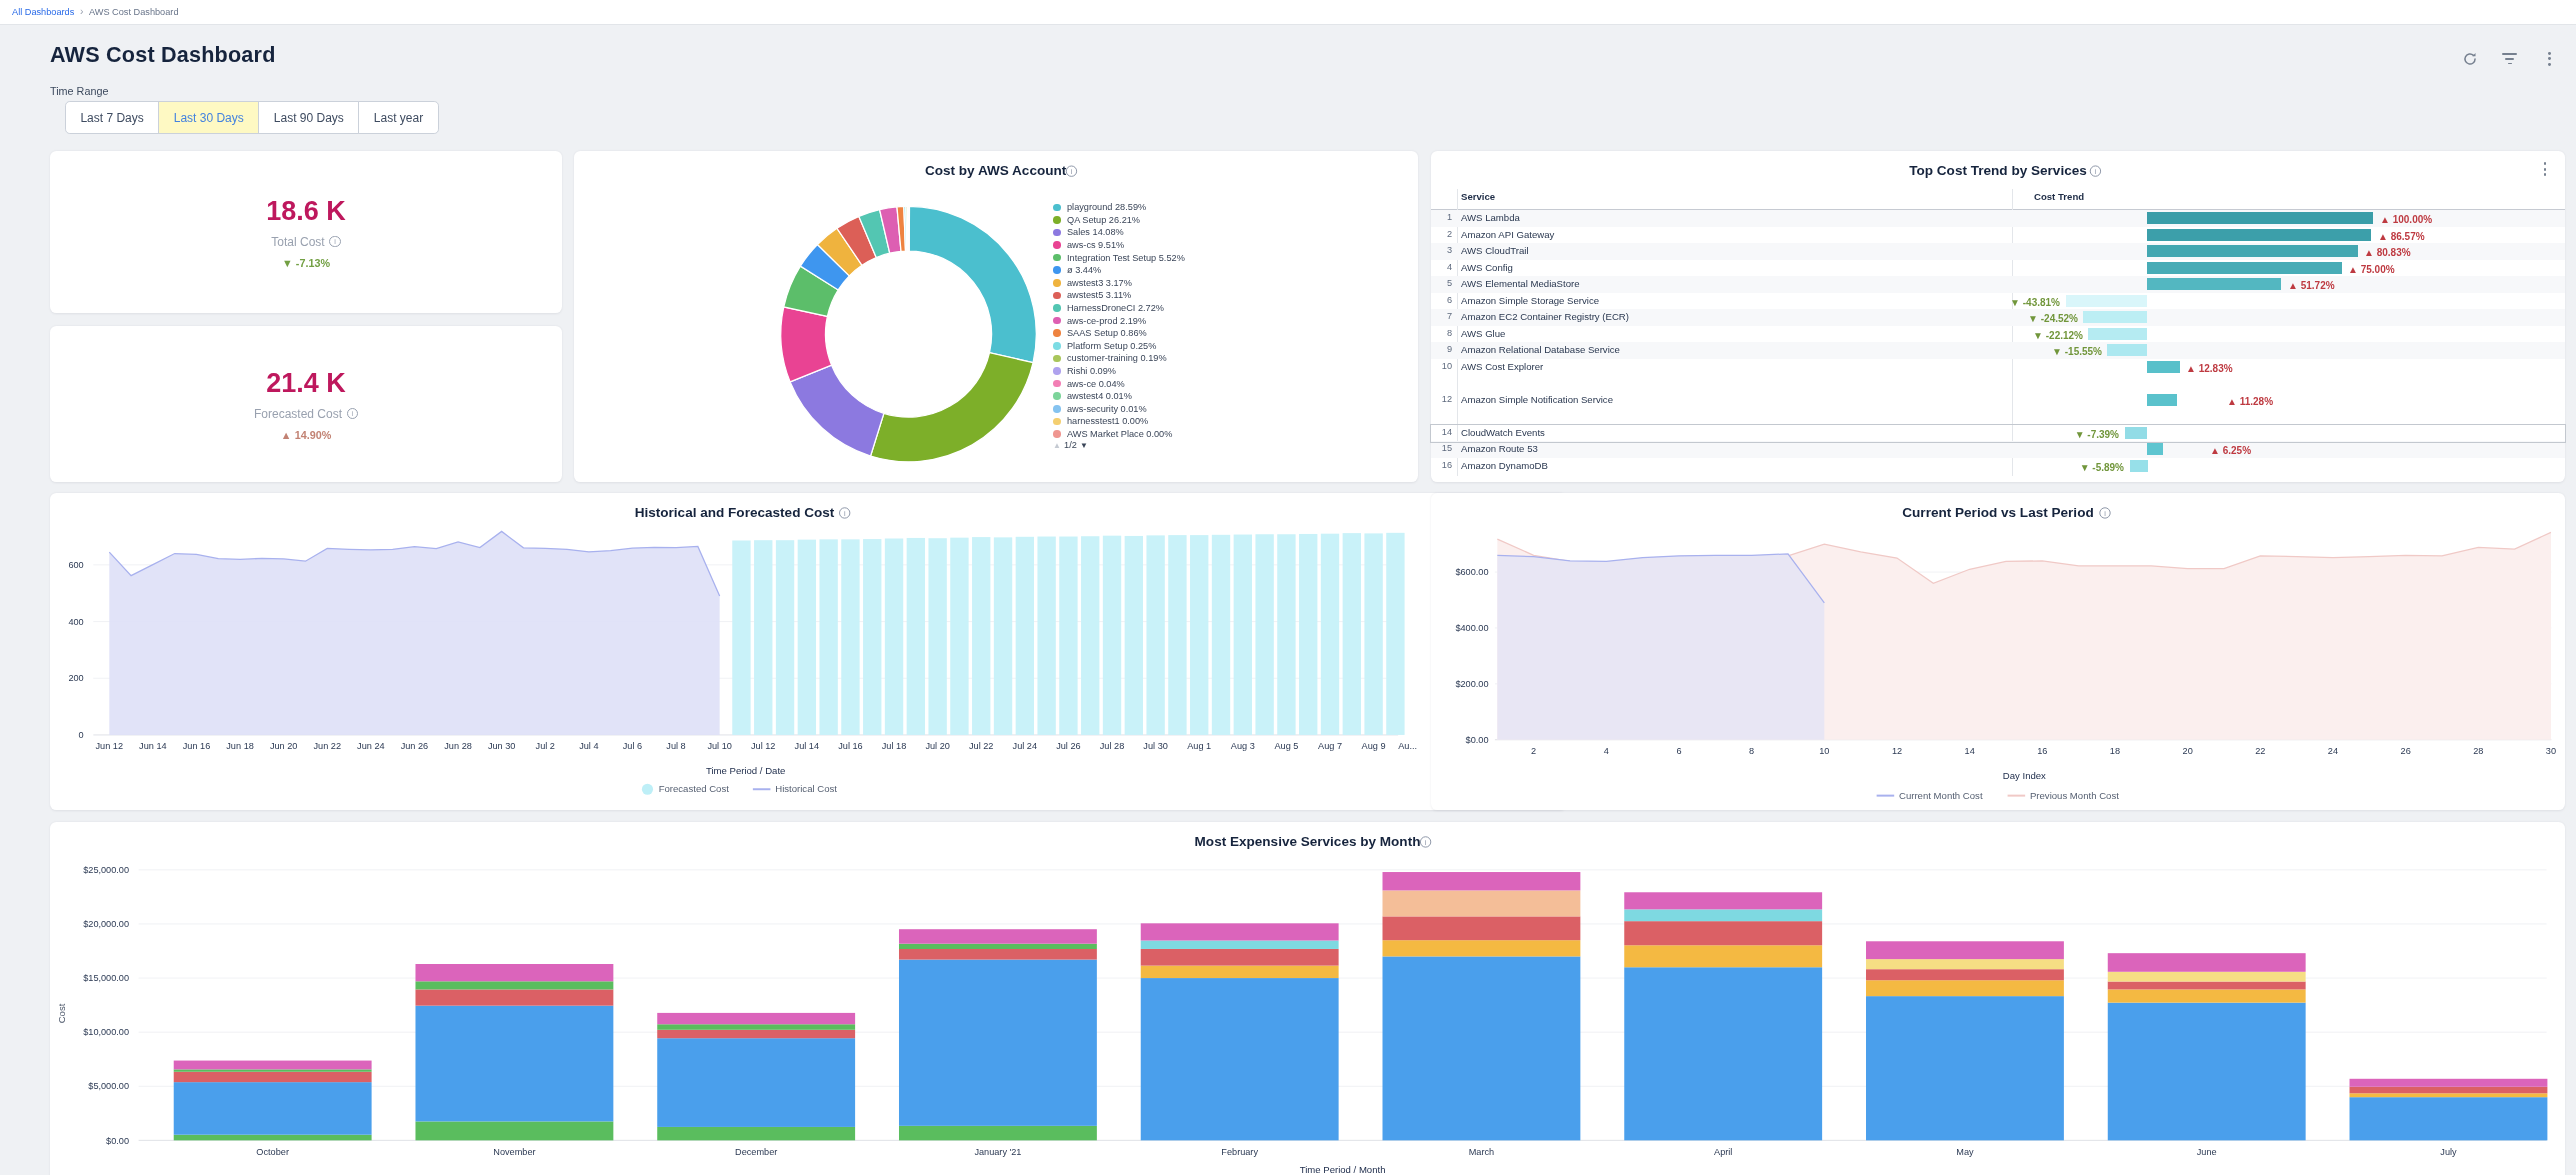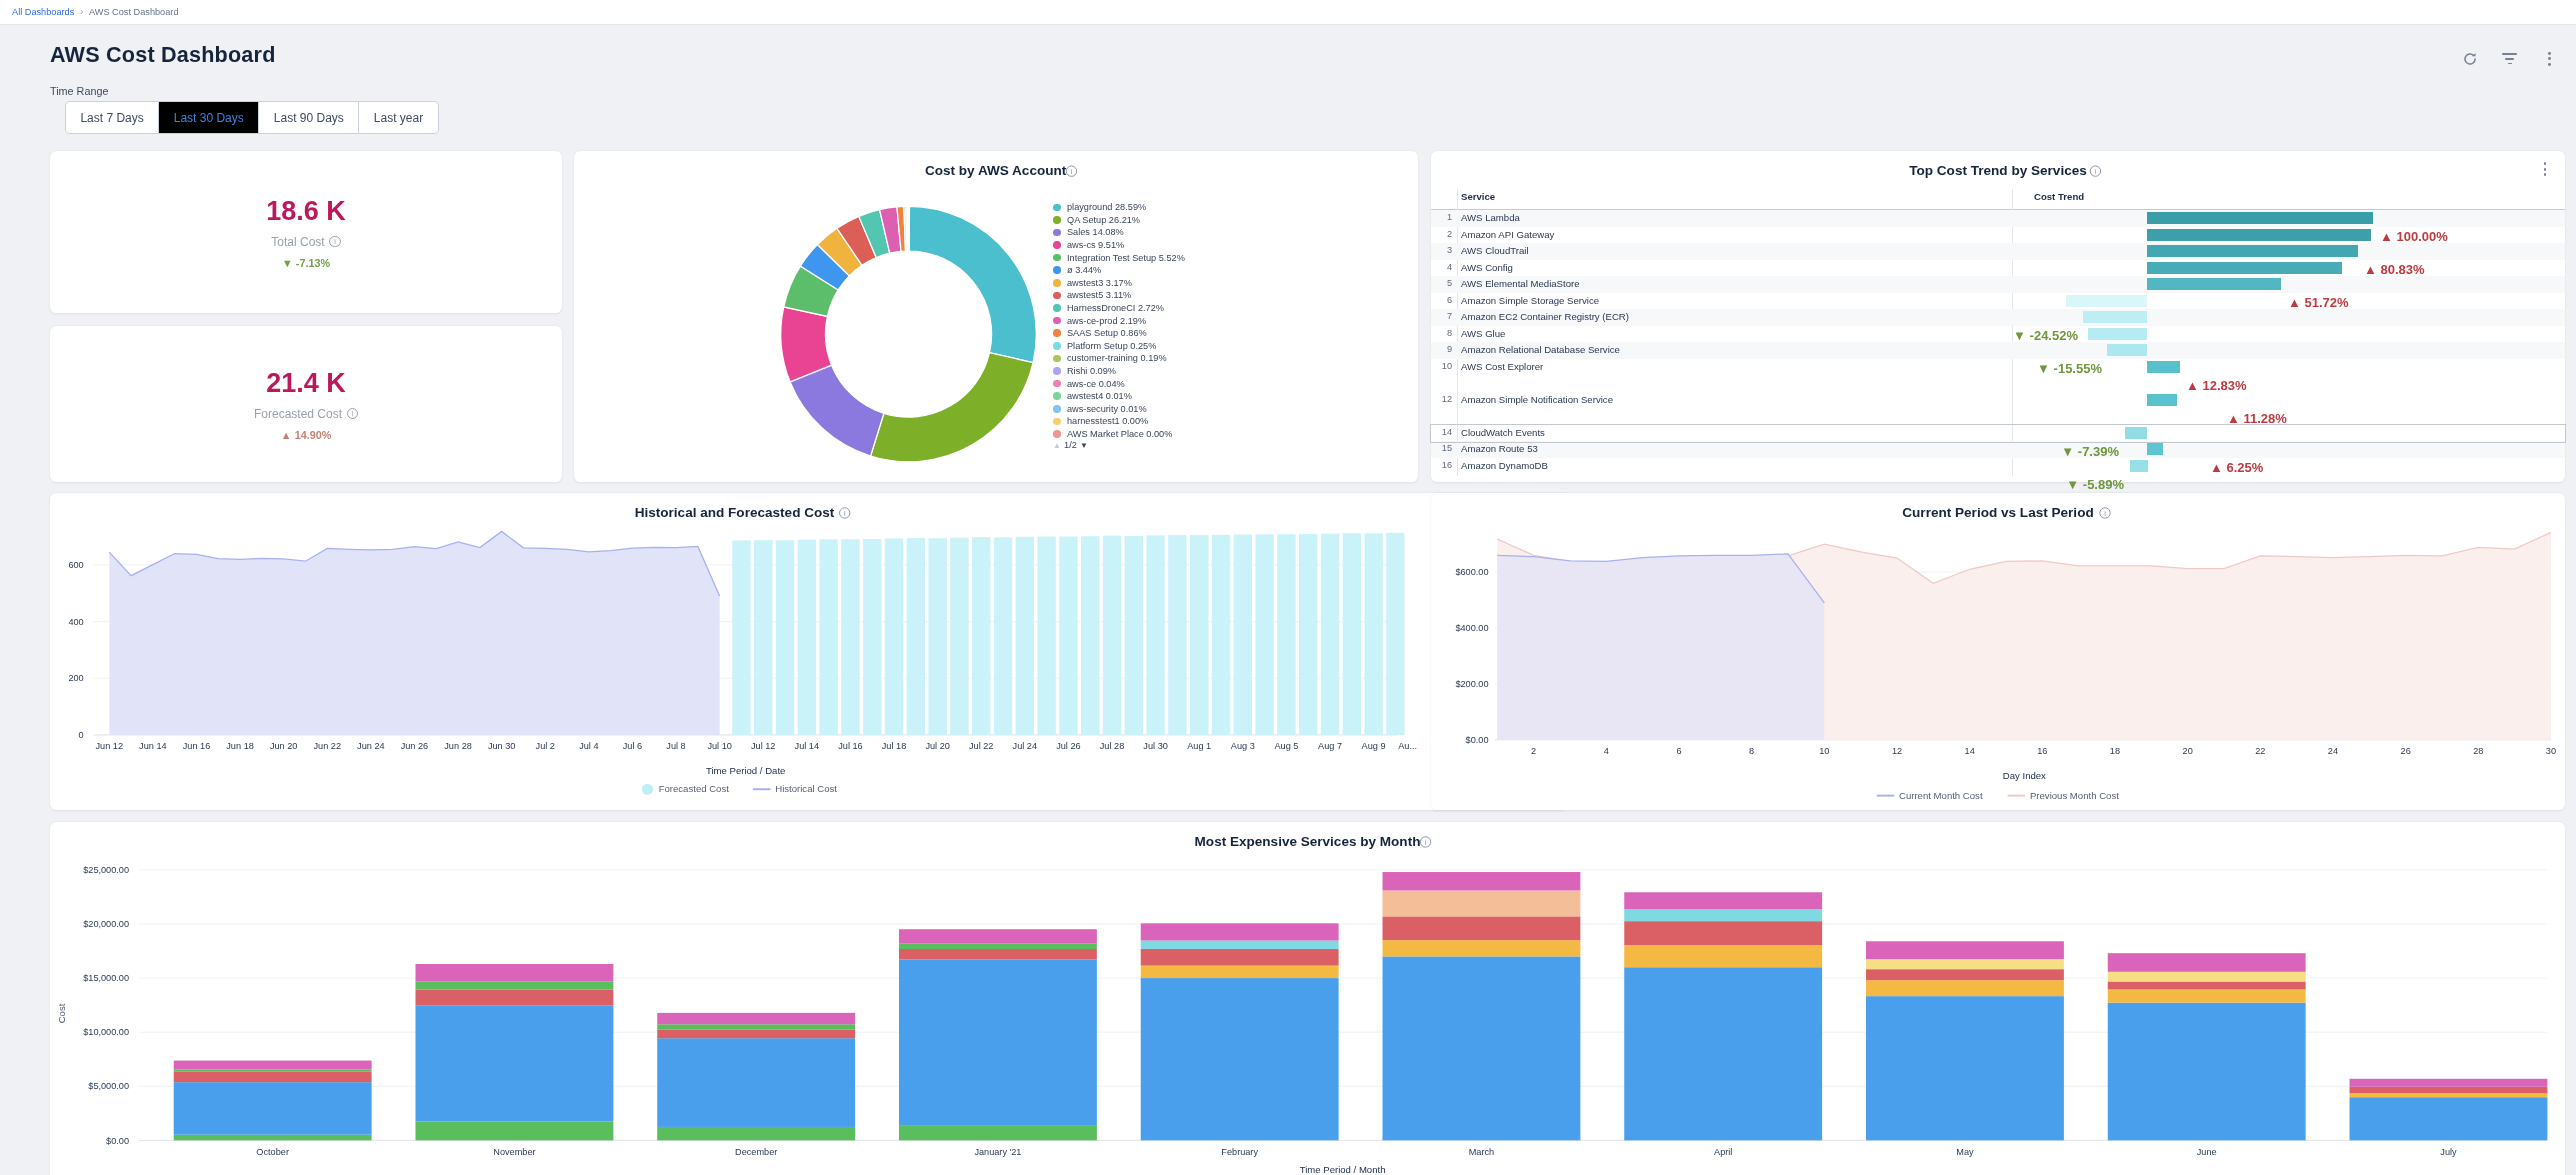--- a/index.html
+++ b/index.html
@@ -13,21 +13,21 @@
   .icon-btn{width:17.6px;height:17.6px;display:flex;align-items:center;justify-content:center;cursor:pointer}
   .filter-icon{display:flex;flex-direction:column;gap:2.8px;align-items:center}
   .filter-icon i{display:block;height:1.9px;border-radius:1.6px;background:#76808F}
   .kebab{display:flex;flex-direction:column;gap:2.6px;align-items:center}
   .kebab i{width:2.9px;height:2.9px;border-radius:50%;background:#76808F;display:block}
   .tr-label{position:absolute;left:50px;top:85px;font-size:10.8px;color:#3D4A5E}
   .tr-group{position:absolute;left:50px;top:101px;display:flex}
   .trbtn{height:33px;padding:0 14.4px;display:flex;align-items:center;background:#FFF;border:0.8px solid #CBD1DA;color:#3E4B60;font-size:12px;margin-left:-0.8px;cursor:pointer;position:relative}
   .trbtn:first-child{border-radius:4.8px 0 0 4.8px;margin-left:15px}
   .trbtn:last-child{border-radius:0 4.8px 4.8px 0}
-  .trbtn.sel{background:#000000;color:#4382DF;z-index:2}
+  .trbtn.sel{background:#fef9c3;color:#4382DF;z-index:2}
   .card{position:absolute;background:#FFF;border-radius:6.4px;box-shadow:0 0.8px 2.4px rgba(20,30,50,.08)}
   .kpi{display:flex;flex-direction:column;align-items:center;justify-content:center;gap:8px}
   .kpi-val{font-size:27px;font-weight:700;color:#be185d}
   .kpi-label{font-size:12px;color:#99A1AF;display:flex;align-items:center;gap:4.8px}
   .kpi-change{font-size:10.8px;font-weight:700;display:flex;align-items:center;gap:3.2px}
   .info-i{width:11.2px;height:11.2px;border:1px solid #98A1B0;border-radius:50%;color:#98A1B0;font-size:7.2px;display:inline-flex;align-items:center;justify-content:center;box-sizing:border-box;font-style:normal;cursor:pointer}
   .dlegend{position:absolute;left:479px;top:50px;width:351px}
   .dlegend-row{display:flex;align-items:center;height:12.6px;font-size:9.2px;color:#3A4558;cursor:pointer}
   .dlegend-dot{width:7.6px;height:7.6px;border-radius:50%;margin-right:6.4px;flex:0 0 auto}
   .dpage{position:absolute;left:479px;top:289px;display:flex;align-items:center;font-size:9.2px;color:#3A4558;gap:3.2px}
@@ -36,21 +36,21 @@
   .tbl-kebab{position:absolute;right:11.2px;top:9.6px}
   .thead{position:absolute;top:40px;height:18.4px;font-size:9.6px;font-weight:700;color:#1E2C46}
   .thead-line{position:absolute;left:0;right:0;top:58px;height:0.8px;background:#C6CAD2}
   .vline{position:absolute;top:38px;bottom:5.6px;width:0.8px;background:#E3E6EA}
   .trow{position:absolute;left:0;right:0;height:16.5px}
   .trow.zebra{background:#F7F8FA}
   .trow.sel{outline:1.6px solid #C3C8CF;outline-offset:-0.8px;z-index:2}
   .rk2{position:absolute;left:0;width:21px;text-align:right;font-size:9.2px;color:#5E6A7E;top:2.4px}
   .sname{position:absolute;left:30px;top:2.4px;font-size:9.6px;color:#2A3850;white-space:nowrap}
   .tbar{position:absolute;top:2.4px;height:12px}
-  .plabel{position:absolute;top:19px;font-size:13px;font-weight:700;white-space:nowrap}
+  .plabel{position:absolute;top:4px;font-size:10px;font-weight:700;white-space:nowrap}
   .plabel.up{color:#BE3A41}.plabel.down{color:#71963B}
   svg text{font-family:"Liberation Sans",sans-serif}
 </style>
 </head>
 <body>
 
 <div class="topbar">
   <span class="crumb-link">All Dashboards</span>
   <span class="crumb-sep">›</span>
   <span class="crumb-cur">AWS Cost Dashboard</span>

